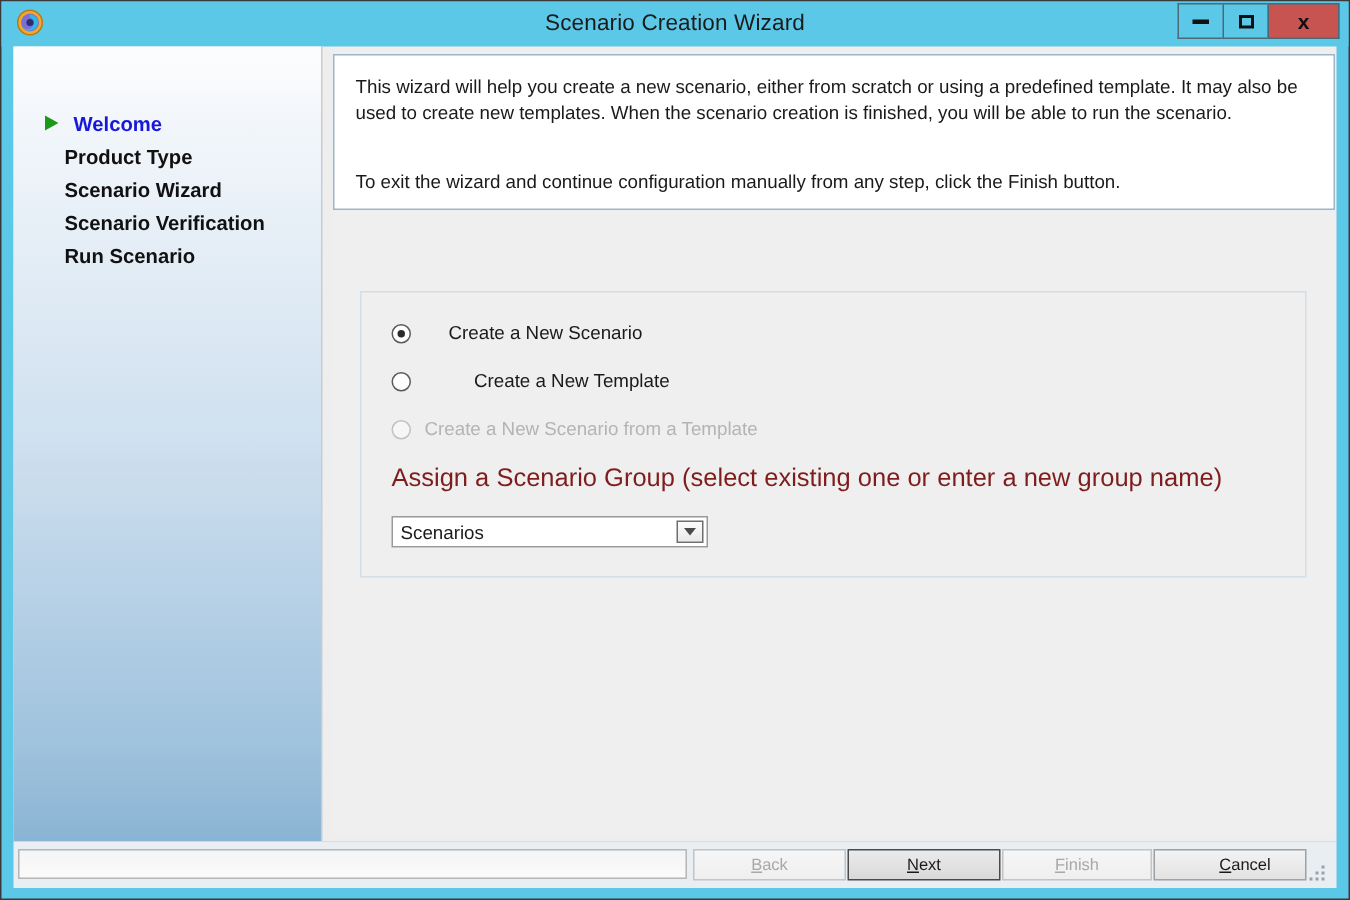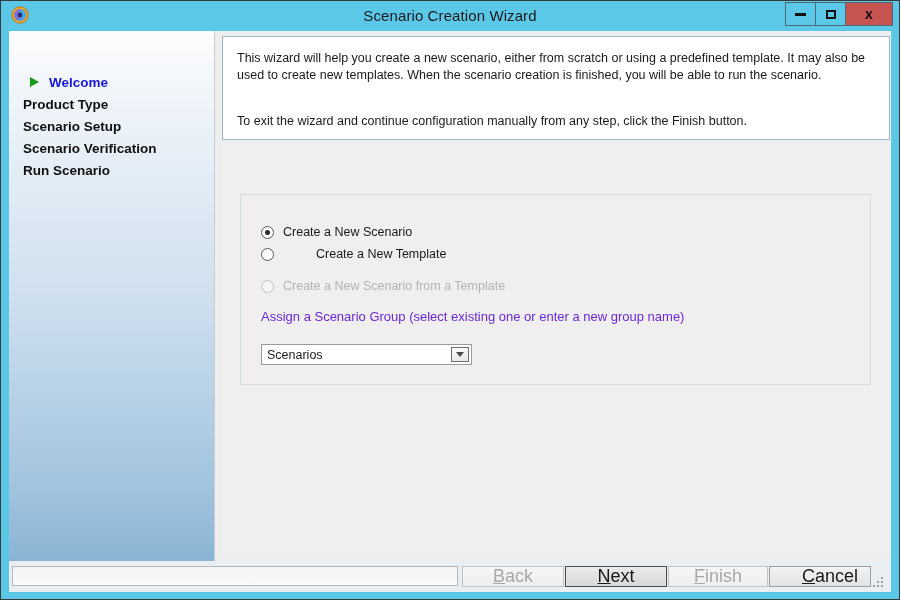--- a/index.html
+++ b/index.html
@@ -109,21 +109,21 @@
     box-sizing: border-box;
   }
   .nav-list {
     position: absolute;
     left: 0; top: 40px;
     width: 206px;
   }
   .nav-item {
     position: relative;
     height: 22px;
-    padding-left: 14px;
+    padding-left: 34px;
     display: flex;
     align-items: center;
     font-size: 13.5px;
     color: #111;
     font-weight: bold;
     font-family: "Liberation Sans", sans-serif;
   }
   .nav-item.active {
     color: #1818d8;
     padding-left: 40px;
@@ -191,21 +191,21 @@
     box-sizing: border-box;
   }
 
   .radio-row {
     position: absolute;
     left: 20px;
     display: flex;
     align-items: center;
     height: 18px;
   }
-  .radio-row.r1 { top: 28px; }
+  .radio-row.r1 { top: 18px; gap: 16px; }
   .radio-row.r2 { top: 50px; gap: 33px; }
   .radio-row.r3 { top: 82px; text-align: center; }
 
   .radio {
     width: 13px; height: 13px;
     border-radius: 50%;
     border: 1px solid #5a5a5a;
     background: #ffffff;
     box-sizing: border-box;
     position: relative;
@@ -229,22 +229,22 @@
     color: #1a1a1a;
     font-family: "Liberation Sans", sans-serif;
   }
   .radio-label.disabled {
     color: #b4b4b4;
   }
 
   .group-caption {
     position: absolute;
     left: 20px; top: 114px;
-    font-size: 13px;
-    color: #6d28d9;
+    font-size: 17px;
+    color: #7f1d1d;
     font-family: "Liberation Sans", sans-serif;
   }
 
   .combo {
     position: absolute;
     left: 20px; top: 149px;
     width: 211px;
     height: 21px;
     background: #ffffff;
     border: 1px solid #9a9a9a;
@@ -299,21 +299,21 @@
   .btn {
     position: absolute;
     top: 5px;
     height: 21px;
     background: linear-gradient(to bottom, #f3f3f3, #e2e2e2);
     border: 1px solid #a0a0a0;
     box-sizing: border-box;
     display: flex;
     align-items: center;
     justify-content: center;
-    font-size: 18px;
+    font-size: 11px;
     color: #1a1a1a;
     font-family: "Liberation Sans", sans-serif;
   }
   .btn.disabled {
     color: #a8a8a8;
     background: linear-gradient(to bottom, #f6f6f6, #efefef);
     border-color: #c4c4c4;
   }
   .btn.focused {
     border: 1px solid #4a4a4a;
@@ -369,21 +369,21 @@
     <div class="sidebar">
       <div class="nav-list">
         <div class="nav-item active">
           <span class="nav-arrow"></span>
           <span>Welcome</span>
         </div>
         <div class="nav-item">
           <span>Product Type</span>
         </div>
         <div class="nav-item">
-          <span>Scenario Setup</span>
+          <span>Scenario Wizard</span>
         </div>
         <div class="nav-item">
           <span>Scenario Verification</span>
         </div>
         <div class="nav-item">
           <span>Run Scenario</span>
         </div>
       </div>
     </div>
 

